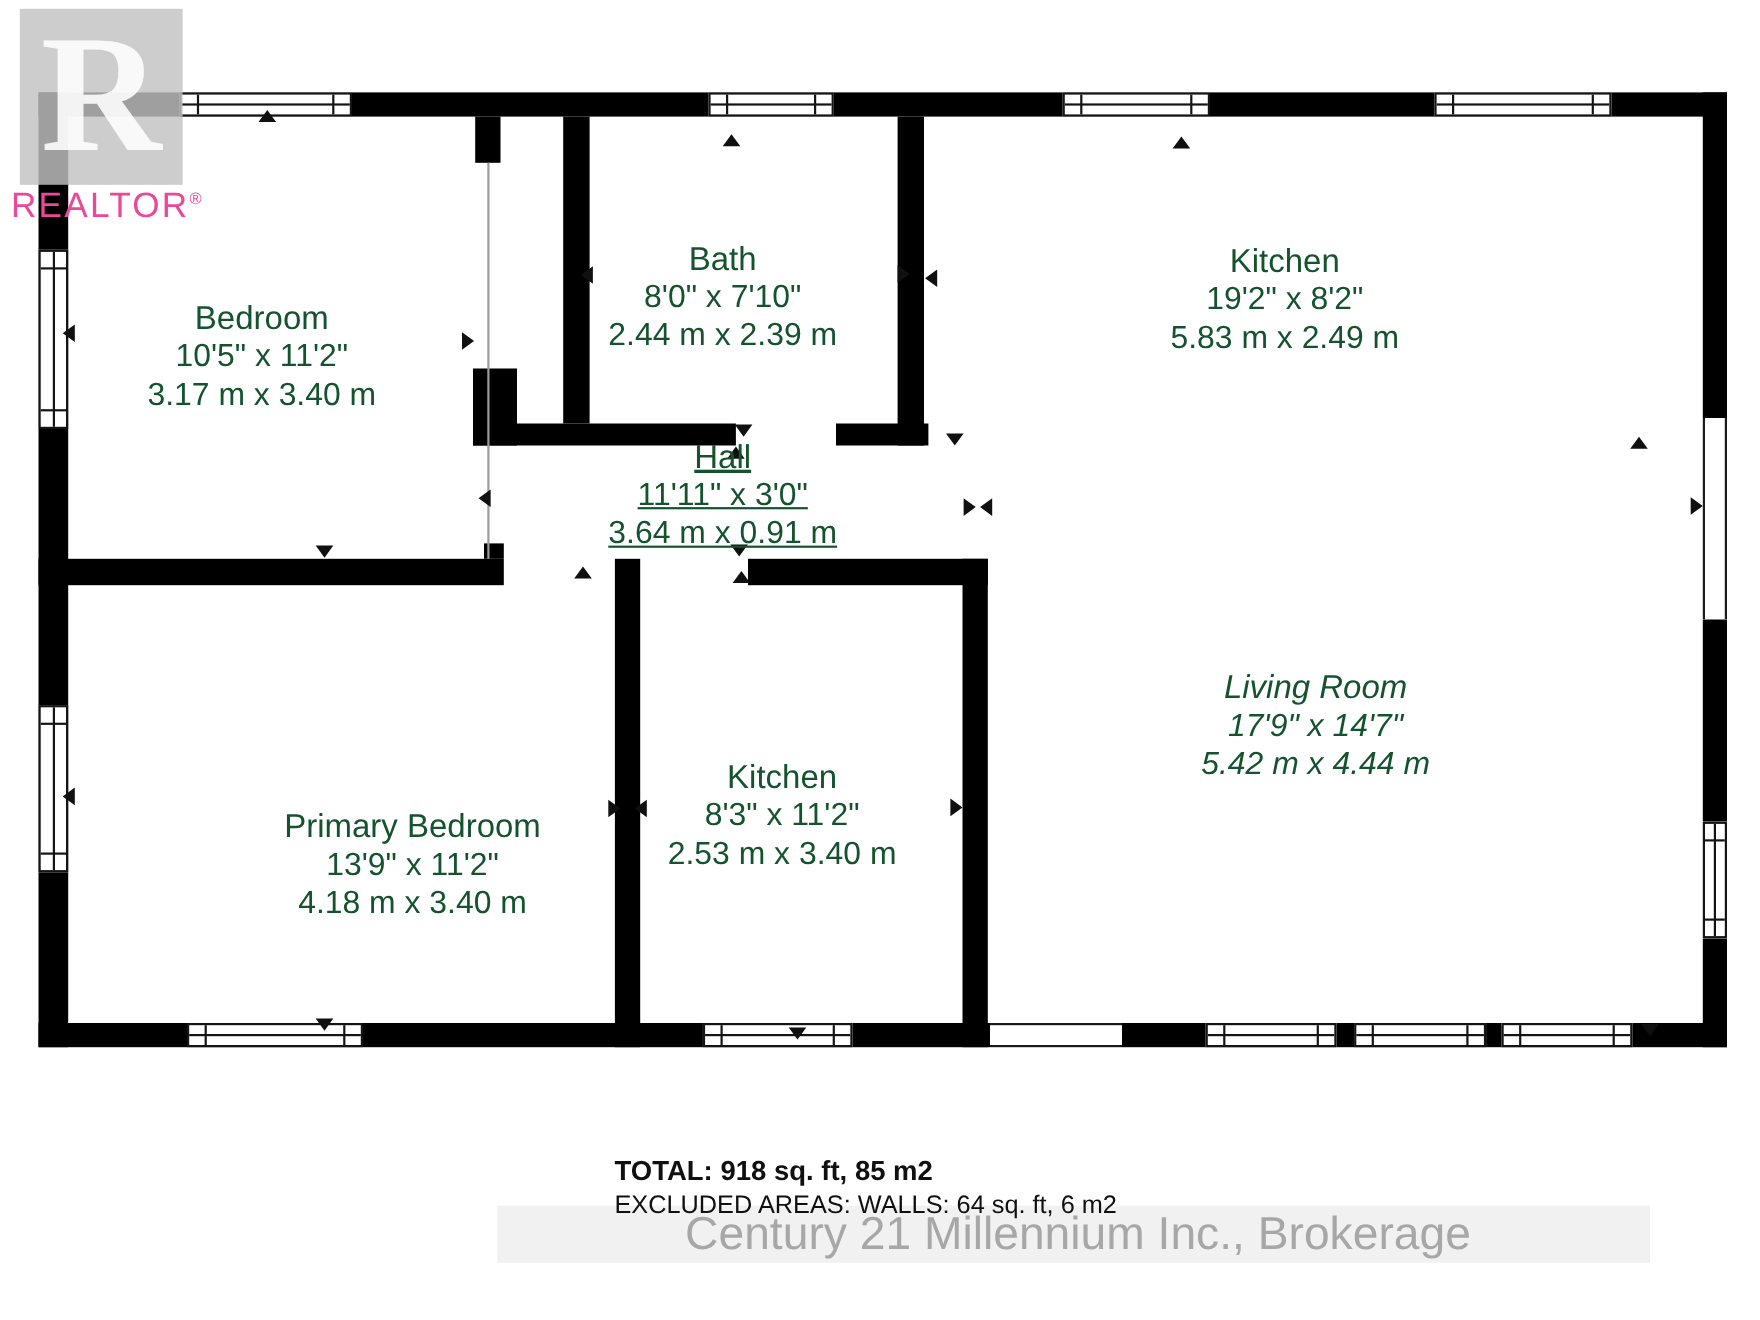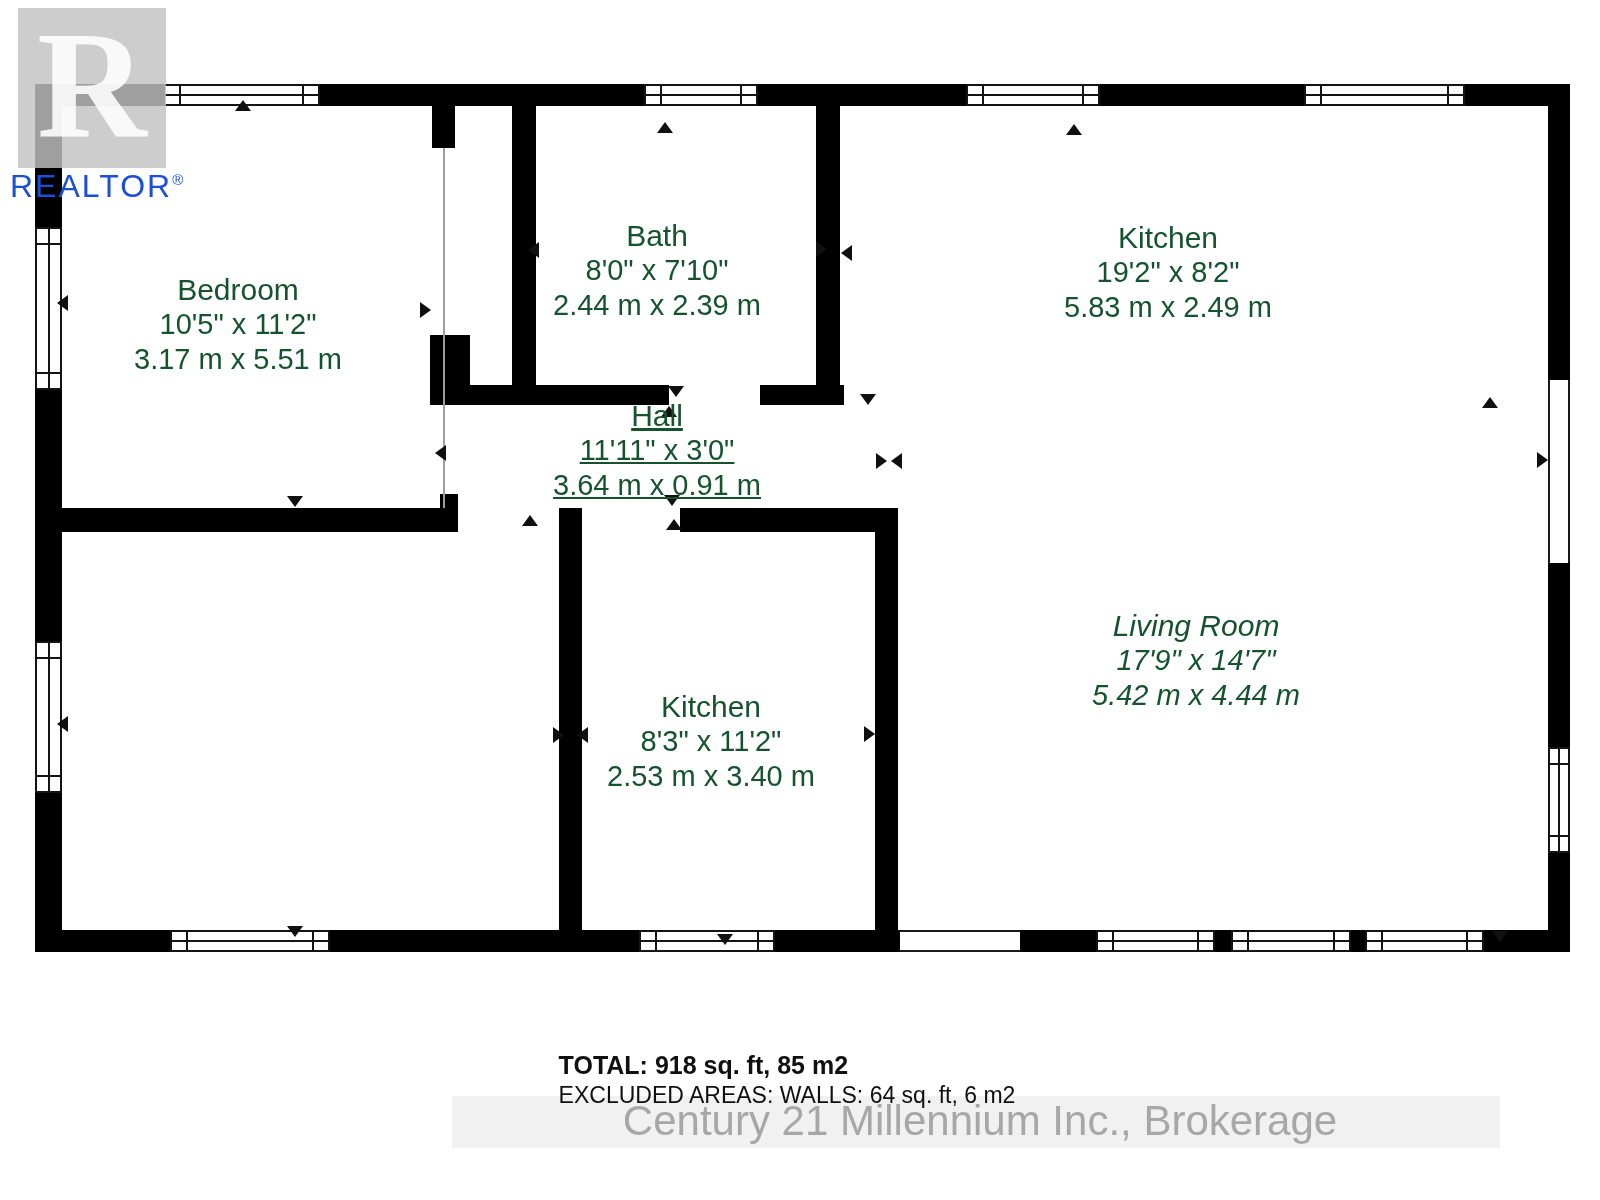--- a/index.html
+++ b/index.html
@@ -29,21 +29,21 @@
   .tri-left{border-top:8px solid transparent;border-bottom:8px solid transparent;border-right:11px solid #101010;}
   .tri-right{border-top:8px solid transparent;border-bottom:8px solid transparent;border-left:11px solid #101010;}
 
   .room-label{position:absolute;z-index:4;text-align:center;color:#14532d;transform:translateX(-50%);white-space:nowrap;}
   .room-name{font-size:30px;line-height:35px;}
   .room-dim{font-size:29px;line-height:35px;}
 
   #logo-box{position:absolute;left:18px;top:8px;width:148px;height:160px;background:rgba(194,194,194,0.82);z-index:6;
             display:flex;align-items:center;justify-content:center;}
   #logo-r{font-family:"Liberation Serif",serif;font-weight:bold;font-size:152px;line-height:1;color:rgba(255,255,255,0.88);margin-top:-6px;}
-  #logo-text{position:absolute;left:10px;top:168px;z-index:6;font-size:32px;color:#1d4ed8;letter-spacing:2px;}
+  #logo-text{position:absolute;left:10px;top:168px;z-index:6;font-size:32px;color:#ec4899;letter-spacing:2px;}
   #logo-text sup{font-size:15px;}
 
   #wm-band{position:absolute;left:452px;top:1096px;width:1048px;height:52px;background:rgba(0,0,0,0.055);z-index:1;}
   #wm-text{position:absolute;left:980px;top:1097px;transform:translateX(-50%);z-index:1;
            font-size:42px;color:rgba(138,138,138,0.72);white-space:nowrap;}
 
   #footer{position:absolute;left:787px;top:1050px;transform:translateX(-50%);text-align:left;z-index:2;color:#101010;white-space:nowrap;}
   .f-total{font-size:25px;font-weight:bold;line-height:30px;}
   .f-floor{font-size:23px;line-height:30px;}
   .f-excluded{font-size:23px;line-height:30px;}
@@ -108,36 +108,41 @@
     <div class="tri tri-up" style="left: 666px; top: 519px;"></div>
     <div class="tri tri-right" style="left: 553px; top: 727px;"></div>
     <div class="tri tri-left" style="left: 577px; top: 727px;"></div>
     <div class="tri tri-right" style="left: 864px; top: 726px;"></div>
     <div class="tri tri-down" style="left: 287px; top: 926px;"></div>
     <div class="tri tri-down" style="left: 717px; top: 934px;"></div>
     <div class="tri tri-down" style="left: 1492px; top: 931px;"></div>
     <div class="room-label" style="left: 238px; top: 272px;">
       <div class="room-name">Bedroom</div>
       <div class="room-dim">10'5" x 11'2"</div>
-      <div class="room-dim">3.17 m x 5.51 m</div>
+      <div class="room-dim">3.17 m x 3.40 m</div>
     </div>
     <div class="room-label" style="left: 657px; top: 218px;">
       <div class="room-name">Bath</div>
       <div class="room-dim">8'0" x 7'10"</div>
       <div class="room-dim">2.44 m x 2.39 m</div>
     </div>
     <div class="room-label" style="left: 1168px; top: 220px;">
       <div class="room-name">Kitchen</div>
       <div class="room-dim">19'2" x 8'2"</div>
       <div class="room-dim">5.83 m x 2.49 m</div>
     </div>
     <div class="room-label" style="left: 657px; top: 398px; text-decoration: underline;">
       <div class="room-name">Hall</div>
       <div class="room-dim">11'11" x 3'0"</div>
       <div class="room-dim">3.64 m x 0.91 m</div>
+    </div>
+    <div class="room-label" style="left: 375px; top: 734px;">
+      <div class="room-name">Primary Bedroom</div>
+      <div class="room-dim">13'9" x 11'2"</div>
+      <div class="room-dim">4.18 m x 3.40 m</div>
     </div>
     <div class="room-label" style="left: 711px; top: 689px;">
       <div class="room-name">Kitchen</div>
       <div class="room-dim">8'3" x 11'2"</div>
       <div class="room-dim">2.53 m x 3.40 m</div>
     </div>
     <div class="room-label" style="left: 1196px; top: 608px; font-style: italic;">
       <div class="room-name">Living Room</div>
       <div class="room-dim">17'9" x 14'7"</div>
       <div class="room-dim">5.42 m x 4.44 m</div>

